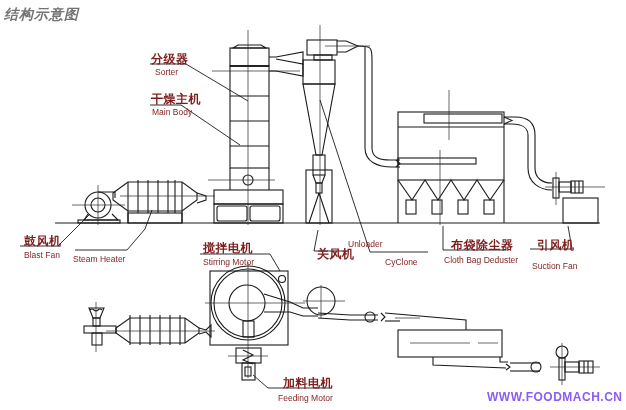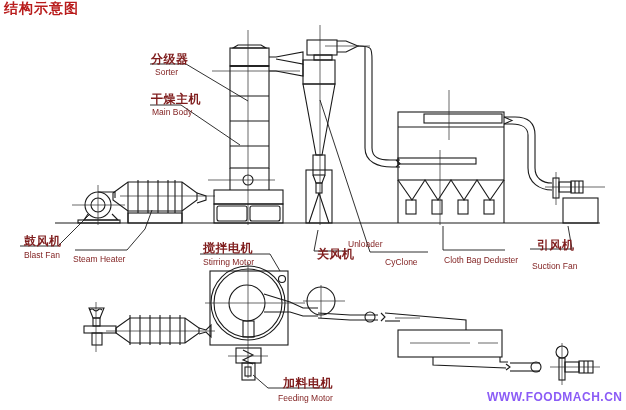--- a/index.html
+++ b/index.html
@@ -5,21 +5,21 @@
   html, body { margin:0; padding:0; background:#ffffff; }
   #stage { position:relative; width:626px; height:410px; overflow:hidden; background:#fff; font-family:"DejaVu Sans", sans-serif; }
   svg { position:absolute; left:0; top:0; }
   .ln { stroke:#1a1a1a; stroke-width:1.1; fill:none; }
   .ln2 { stroke:#1a1a1a; stroke-width:1.6; fill:none; }
   .ctr { stroke:#2a2a2a; stroke-width:0.7; fill:none; }
   .leader { stroke:#1a1a1a; stroke-width:0.9; fill:none; }
   .lbl { position:absolute; color:#7f1d1d; white-space:nowrap; }
   .zh { font-size:12px; font-weight:bold; letter-spacing:0.5px; }
   .en { font-size:8.5px; font-family:"Liberation Sans", sans-serif; }
-  .title { position:absolute; left:4px; top:0; font-size:14px; font-weight:bold; color:#b91c1c; letter-spacing:1px; }
+  .title { position:absolute; left:4px; top:6px; font-size:14px; font-weight:bold; font-style:italic; color:#737373; letter-spacing:1px; }
   .wm { position:absolute; left:487px; top:390px; font-size:12px; font-weight:bold; color:#8b5cf6; font-family:"Liberation Sans", sans-serif; letter-spacing:0.5px; }
 </style>
 </head>
 <body>
 
 <div id="stage">
 
   <div class="title">结构示意图</div>
 
   <svg width="626" height="410" viewBox="0 0 626 410">
@@ -233,20 +233,21 @@
   <div class="lbl en" style="left:73px;top:254px;">Steam Heater</div>
 
   <div class="lbl zh" style="left:203px;top:240px;">搅拌电机</div>
   <div class="lbl en" style="left:203px;top:257px;">Stirring Motor</div>
 
   <div class="lbl zh" style="left:317px;top:246px;">关风机</div>
   <div class="lbl en" style="left:316px;top:239px;padding-left:32px;">Unloader</div>
 
   <div class="lbl en" style="left:385px;top:257px;">CyClone</div>
 
+  <div class="lbl zh" style="left:451px;top:237px;">布袋除尘器</div>
   <div class="lbl en" style="left:444px;top:255px;">Cloth Bag Deduster</div>
 
   <div class="lbl zh" style="left:537px;top:237px;">引风机</div>
   <div class="lbl en" style="left:532px;top:261px;">Suction Fan</div>
 
   <div class="lbl zh" style="left:283px;top:375px;">加料电机</div>
   <div class="lbl en" style="left:278px;top:393px;">Feeding Motor</div>
 
   <div class="wm">WWW.FOODMACH.CN</div>
 </div>

